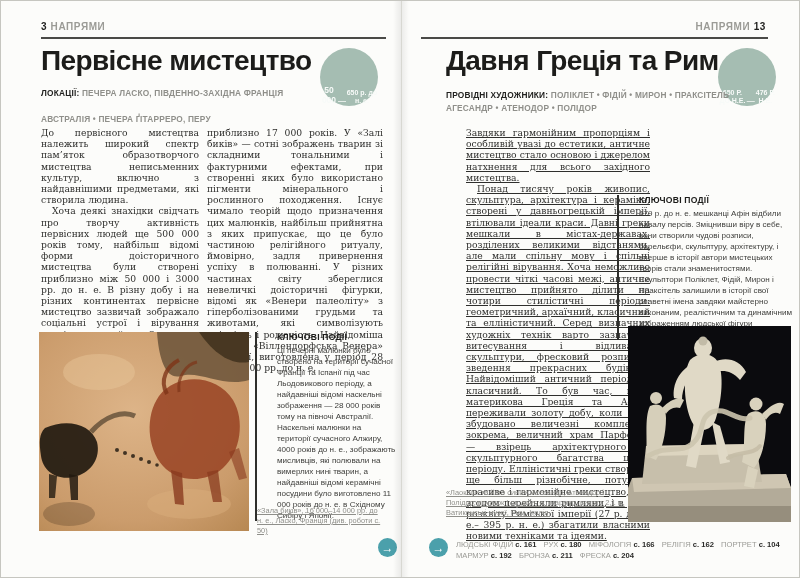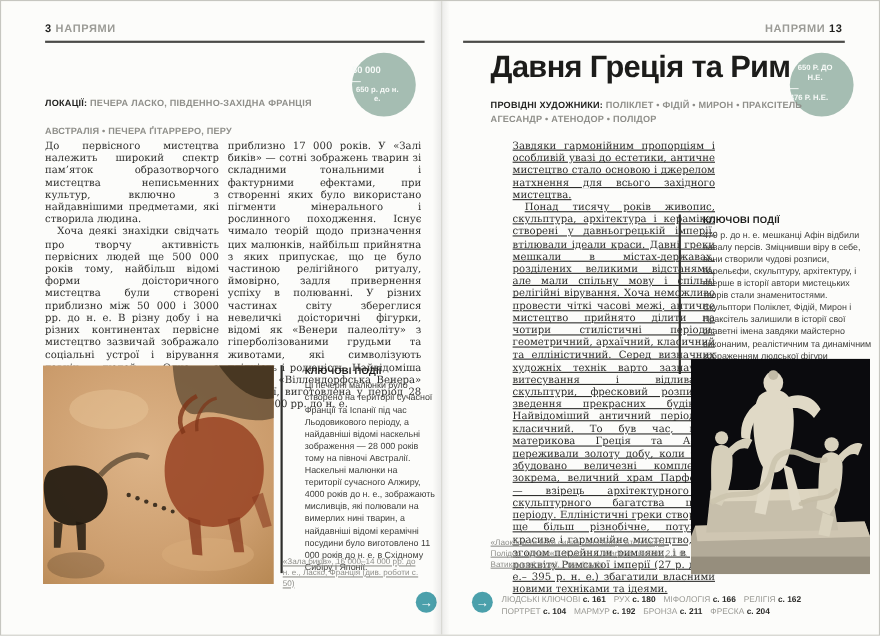--- a/index.html
+++ b/index.html
@@ -13,21 +13,21 @@
   .gutter-line{position:absolute;left:400px;top:0;width:1px;height:100%;background:#d8d8d2;}
 
   .pg-head{position:absolute;top:20px;font-size:10px;letter-spacing:.6px;color:#9b9b96;font-weight:bold;}
   .pg-head .num{color:#1f1f1d;}
   .head-rule{position:absolute;top:36px;height:2px;background:#4a4a47;}
 
   .title{position:absolute;font-size:28px;font-weight:bold;color:#1c1c1a;letter-spacing:-.6px;white-space:nowrap;}
 
   .badge{position:absolute;width:58px;height:58px;border-radius:50%;
     background:var(--badge_color,#a5bdb2);color:#f7faf8;font-weight:bold;text-align:center;
-    display:flex;flex-direction:column;align-items:flex-start;justify-content:center;line-height:1.25;}
+    display:flex;align-items:flex-end;justify-content:center;line-height:1.25;}
   .badge .b-l1{font-size:8.5px;}
   .badge .b-dash{font-size:8px;}
   .badge .b-l3{font-size:7px;max-width:46px;}
 
   .kicker{position:absolute;font-size:8.3px;line-height:1.55;font-weight:bold;color:#8f8f8a;letter-spacing:.2px;}
   .kicker .k-label{color:#222220;}
 
   .bodytext{position:absolute;font-family:"DejaVu Serif", serif;font-size:9.2px;line-height:11.2px;
     color:#2f2f2d;text-align:justify;}
   .bodytext p{margin:0;}
@@ -54,20 +54,21 @@
 <body>
 
 <div class="spread">
 
   <div class="pg-head" style="left:40px;">
     <span class="num">3</span>
     <span>НАПРЯМИ</span>
   </div>
   <div class="head-rule" style="left:40px;width:345px;"></div>
 
+  <div class="title" style="left:40px;top:44px;">Первісне мистецтво</div>
 
   <div class="badge" style="left:319px;top:47px;">
     <span class="b-l1">50 000</span>
     <span class="b-dash">—</span>
     <span class="b-l3">650 р. до н. е.</span>
   </div>
 
   <div class="kicker" style="left:40px;top:86px;width:300px;">
     <span class="k-label">ЛОКАЦІЇ:</span>
     <span>ПЕЧЕРА ЛАСКО, ПІВДЕННО-ЗАХІДНА ФРАНЦІЯ</span><br>
@@ -195,21 +196,21 @@
       <path d="M100,132 C112,124 124,130 132,120" fill="none" stroke="#c4bca6" stroke-width="4" stroke-linecap="round" opacity=".85"></path>
     </svg>
   </div>
 
   <div class="caption" style="left:445px;top:487px;width:180px;">«Лаокоон та його сини», Агесандр, Атенодор і Полідор, початок І ст. до н. е., мармур, висота 2,1 м, Ватиканські музеї, Рим, Італія</div>
 
   <div class="arrow-circle" style="left:428px;top:537px;">
     <span>→</span>
   </div>
   <div class="footer f-right" style="left:455px;top:538px;width:332px;text-align:left;">
-    <span class="f-item"><span>ЛЮДСЬКІ КЛЮЧОВІ</span> <span class="f-pg">с. 161</span></span>
+    <span class="f-item"><span>ЛЮДСЬКІ ФІДІЙ</span> <span class="f-pg">с. 161</span></span>
     <span class="f-item"><span>РУХ</span> <span class="f-pg">с. 180</span></span>
     <span class="f-item"><span>МІФОЛОГІЯ</span> <span class="f-pg">с. 166</span></span>
     <span class="f-item"><span>РЕЛІГІЯ</span> <span class="f-pg">с. 162</span></span>
     <span class="f-item"><span>ПОРТРЕТ</span> <span class="f-pg">с. 104</span></span>
     <span class="f-item"><span>МАРМУР</span> <span class="f-pg">с. 192</span></span>
     <span class="f-item"><span>БРОНЗА</span> <span class="f-pg">с. 211</span></span>
     <span class="f-item"><span>ФРЕСКА</span> <span class="f-pg">с. 204</span></span>
   </div>
 
 </div>

